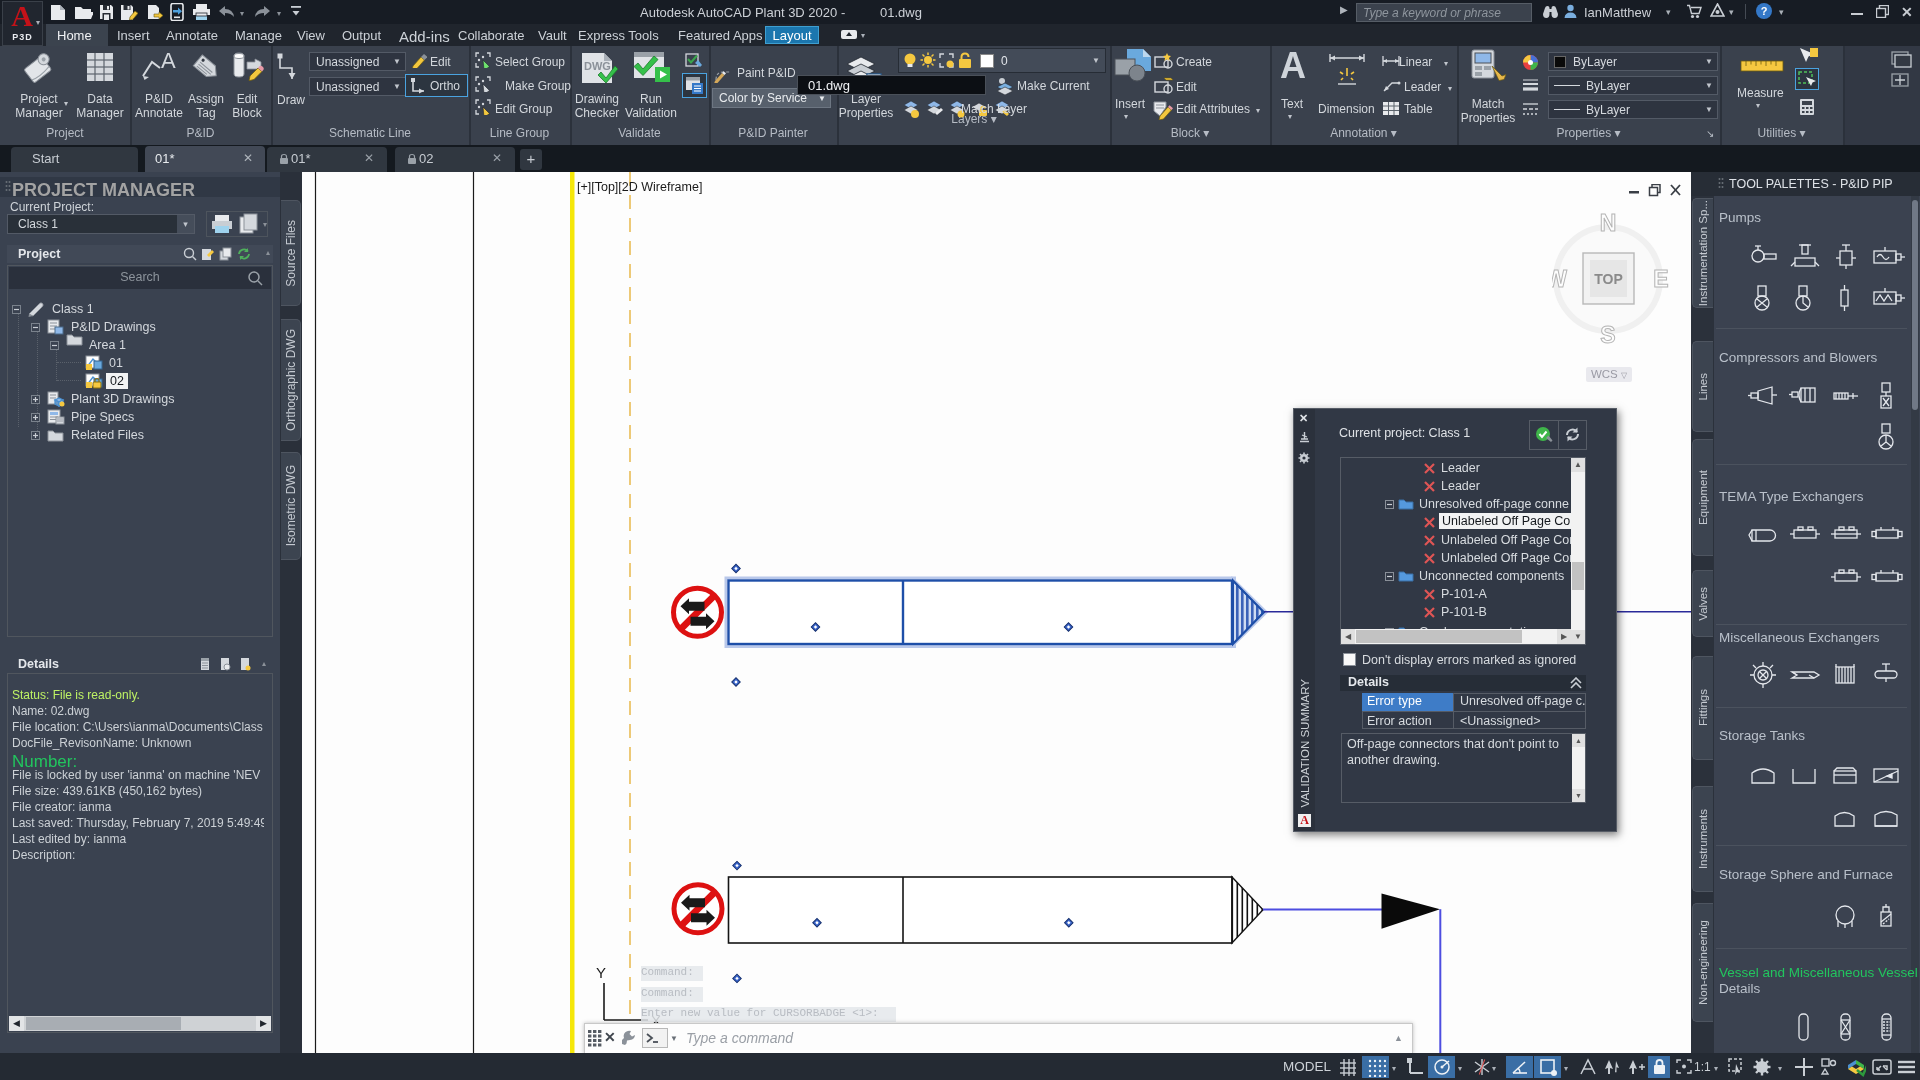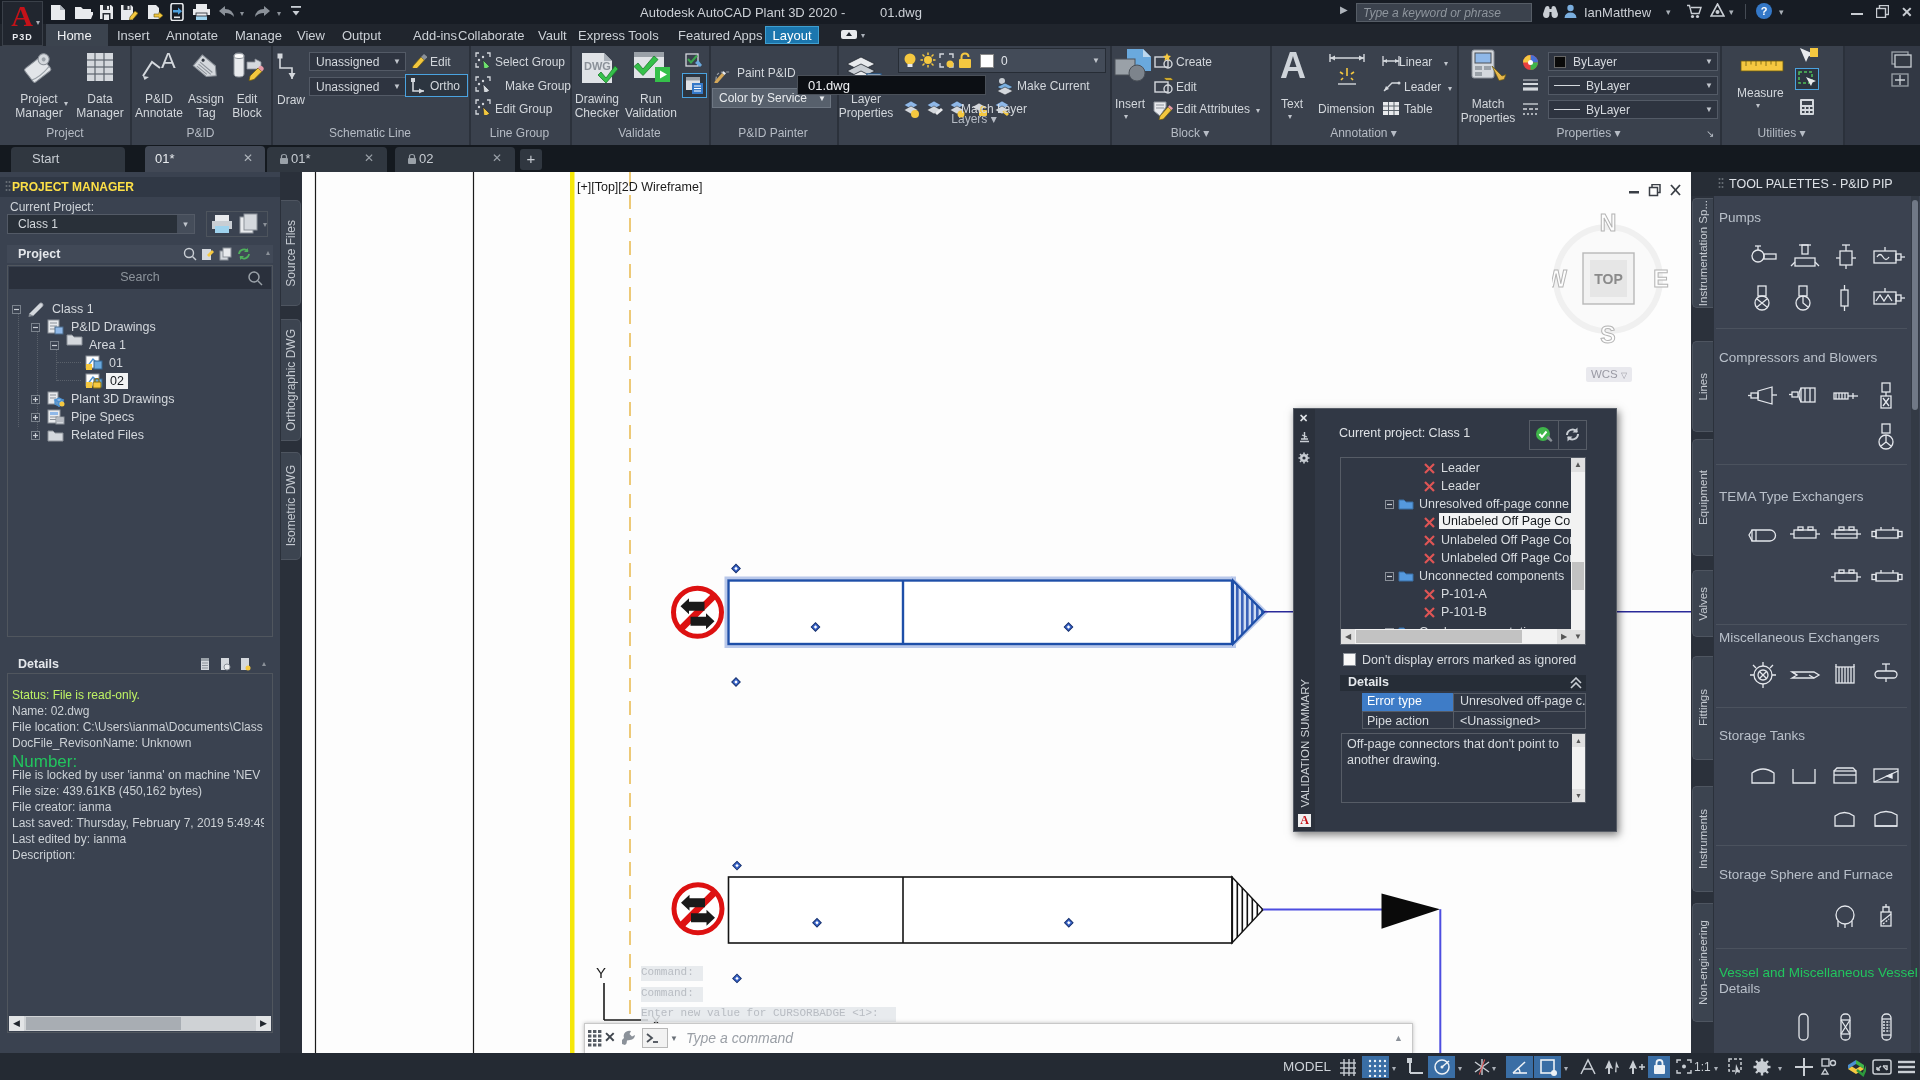--- a/index.html
+++ b/index.html
@@ -151,21 +151,21 @@
 <div class="a" style="left:1901px;top:4px;font-size:14px;color:#c8ccd2;font-weight:bold">✕</div>
 
 <div class="a" style="left:46px;top:24px;width:62px;height:22px;background:#3b434e"></div>
 <div id="menutabs">
     <div class="a" style="left:57px;top:28px;font-size:13px;color:#f0f2f4">Home</div>
     <div class="a" style="left:117px;top:28px;font-size:13px;color:#ccd1d7">Insert</div>
     <div class="a" style="left:166px;top:28px;font-size:13px;color:#ccd1d7">Annotate</div>
     <div class="a" style="left:235px;top:28px;font-size:13px;color:#ccd1d7">Manage</div>
     <div class="a" style="left:297px;top:28px;font-size:13px;color:#ccd1d7">View</div>
     <div class="a" style="left:342px;top:28px;font-size:13px;color:#ccd1d7">Output</div>
-    <div class="a" style="left:413px;top:28px;font-size:13px;color:#ccd1d7">Add-ins</div>
+    <div class="a" style="left:399px;top:28px;font-size:15px;color:#ccd1d7">Add-ins</div>
     <div class="a" style="left:458px;top:28px;font-size:13px;color:#ccd1d7">Collaborate</div>
     <div class="a" style="left:538px;top:28px;font-size:13px;color:#ccd1d7">Vault</div>
     <div class="a" style="left:578px;top:28px;font-size:13px;color:#ccd1d7">Express Tools</div>
     <div class="a" style="left:678px;top:28px;font-size:13px;color:#ccd1d7">Featured Apps</div>
   </div>
 <div class="a" style="left:765px;top:26px;width:54px;height:18px;background:#1b76ae;border:1px solid #3f9fd0;color:#fff;font-size:13px;text-align:center;line-height:17px">Layout</div>
 <div class="a" style="left:841px;top:30px;width:16px;height:9px;background:#e8eaed;border-radius:2px;text-align:center">
     <svg width="16" height="9">
       <path d="M8 2 L11 6 L5 6 Z" fill="#20252d"></path>
     </svg>
@@ -647,42 +647,42 @@
         <rect x="5" y="5" width="16" height="12" fill="#333943" stroke="#c9ced4" stroke-width="1.3"></rect>
         <rect x="2" y="24" width="16" height="12" fill="none" stroke="#9aa1a8" stroke-width="1.3"></rect>
         <path d="M5 30 h10 M10 25 v10" stroke="#c9ced4" stroke-width="1.3"></path>
       </svg>
     </div>
 <div class="a" style="left:797px;top:75px;width:189px;height:20px;background:#0c0f14;border:1px solid #4a5059;z-index:50;color:#f0f2f5;font-size:13px;padding:2px 0 0 10px">01.dwg</div>
 </div>
 
 <div class="a" style="left:0;top:145px;width:1920px;height:27px;background:#14191f"></div>
 <div id="doctabs">
-<div class="a" style="left:11px;top:147px;width:114px;height:25px;background:#303740;border-radius:4px 4px 0 0;color:#c7ccd2;font-size:13px;padding:4px 0 0 21px">Start</div>
+<div class="a" style="left:11px;top:147px;width:127px;height:25px;background:#303740;border-radius:4px 4px 0 0;color:#c7ccd2;font-size:13px;padding:4px 0 0 21px">Start</div>
 <div class="a" style="left:145px;top:146px;width:120px;height:26px;background:#424956;border-radius:4px 4px 0 0;color:#e8ebee;font-size:13px;padding:5px 0 0 10px">01*<span style="position:absolute;right:12px;top:5px;color:#aeb4bb;font-size:12px">✕</span></div>
 <div class="a" style="left:267px;top:147px;width:120px;height:25px;background:#303740;border-radius:4px 4px 0 0;color:#c7ccd2;font-size:13px;padding:4px 0 0 24px">01*<span style="position:absolute;right:13px;top:4px;color:#9aa1a8;font-size:12px">✕</span></div>
 <div class="ic" style="left:279px;top:153px;z-index:5">
       <svg width="10" height="12">
         <rect x="1" y="5" width="8" height="6" rx="1" fill="#9aa1a8"></rect>
         <path d="M2.5 5 V3.5 q0 -2 2.5 -2 q2.5 0 2.5 2 V5" fill="none" stroke="#9aa1a8" stroke-width="1.2"></path>
       </svg>
     </div>
 <div class="a" style="left:395px;top:147px;width:120px;height:25px;background:#303740;border-radius:4px 4px 0 0;color:#c7ccd2;font-size:13px;padding:4px 0 0 24px">02<span style="position:absolute;right:13px;top:4px;color:#9aa1a8;font-size:12px">✕</span></div>
 <div class="ic" style="left:407px;top:153px;z-index:5">
       <svg width="10" height="12">
         <rect x="1" y="5" width="8" height="6" rx="1" fill="#9aa1a8"></rect>
         <path d="M2.5 5 V3.5 q0 -2 2.5 -2 q2.5 0 2.5 2 V5" fill="none" stroke="#9aa1a8" stroke-width="1.2"></path>
       </svg>
     </div>
 <div class="a" style="left:520px;top:149px;width:22px;height:21px;background:#303740;border-radius:3px;color:#c7ccd2;font-size:15px;text-align:center;line-height:20px">+</div>
 </div>
 
 <div id="leftpanel">
 <div class="a" style="left:0;top:172px;width:280px;height:881px;background:#3A4250"></div>
-<div class="a" style="left:0;top:177px;width:280px;height:20px;background:#303845;color:#fde047;font-size:12px;font-weight:bold;padding:3px 0 0 12px">PROJECT MANAGER</div>
+<div class="a" style="left:0;top:177px;width:280px;height:20px;background:#303845;color:#a3a3a3;font-size:18px;font-weight:bold;padding:3px 0 0 12px">PROJECT MANAGER</div>
 <div class="ic" style="left:5px;top:180px">
       <svg width="6" height="14">
         <g fill="#6a7078">
           <circle cx="1.5" cy="2" r="1"></circle>
           <circle cx="4.5" cy="2" r="1"></circle>
           <circle cx="1.5" cy="6" r="1"></circle>
           <circle cx="4.5" cy="6" r="1"></circle>
           <circle cx="1.5" cy="10" r="1"></circle>
           <circle cx="4.5" cy="10" r="1"></circle>
         </g>
@@ -1214,21 +1214,21 @@
       <svg width="12" height="12">
         <g fill="none" stroke="#c9ced4" stroke-width="1.6">
           <path d="M1 6 L6 1 L11 6"></path>
           <path d="M1 11 L6 6 L11 11"></path>
         </g>
       </svg>
     </div>
 <div class="a" style="left:1362px;top:693px;width:224px;height:36px;border:1px solid #565c66"></div>
 <div class="a" style="left:1362px;top:693px;width:91px;height:18px;background:#3e7cc7;color:#fff;font-size:12.5px;padding:1px 0 0 5px">Error type</div>
 <div class="a" style="left:1453px;top:693px;width:133px;height:18px;color:#d8dce0;font-size:12.5px;padding:1px 0 0 6px;border-left:1px solid #565c66;white-space:nowrap;overflow:hidden">Unresolved off-page c...</div>
-<div class="a" style="left:1362px;top:711px;width:91px;height:18px;color:#d8dce0;font-size:12.5px;padding:2px 0 0 5px;border-top:1px solid #565c66">Pipe action</div>
+<div class="a" style="left:1362px;top:711px;width:91px;height:18px;color:#d8dce0;font-size:12.5px;padding:2px 0 0 5px;border-top:1px solid #565c66">Error action</div>
 <div class="a" style="left:1453px;top:711px;width:133px;height:18px;color:#d8dce0;font-size:12.5px;padding:2px 0 0 6px;border-left:1px solid #565c66;border-top:1px solid #565c66">&lt;Unassigned&gt;</div>
 <div class="a" style="left:1341px;top:733px;width:245px;height:70px;border:1px solid #565c66"></div>
 <div class="a" style="left:1347px;top:737px;width:215px;font-size:12.5px;color:#d8dce0;line-height:15.5px">Off-page connectors that don't point to another drawing.</div>
 <div class="a" style="left:1572px;top:734px;width:13px;height:68px;background:#f2f2f2"></div>
 <div class="a" style="left:1572px;top:734px;width:13px;height:13px;background:#e0e0e0;color:#555;font-size:7px;text-align:center;line-height:13px">▲</div>
 <div class="a" style="left:1572px;top:789px;width:13px;height:13px;background:#e0e0e0;color:#555;font-size:7px;text-align:center;line-height:13px">▼</div>
 </div>
 <div id="palette">
     <div class="a" style="left:1691px;top:172px;width:229px;height:881px;background:#3b4250"></div>
 <div class="a" style="left:1691px;top:172px;width:229px;height:24px;background:#272d36;color:#dfe3e8;font-size:12.5px;padding:5px 0 0 38px">TOOL PALETTES - P&amp;ID PIP</div>

